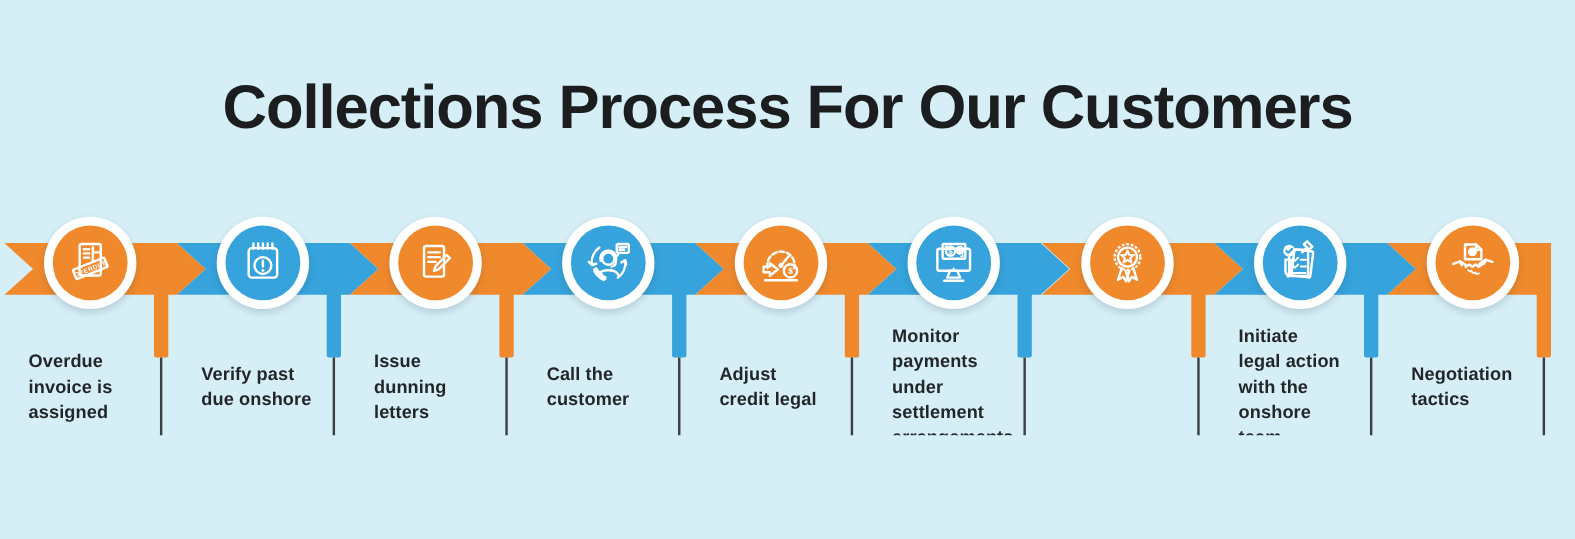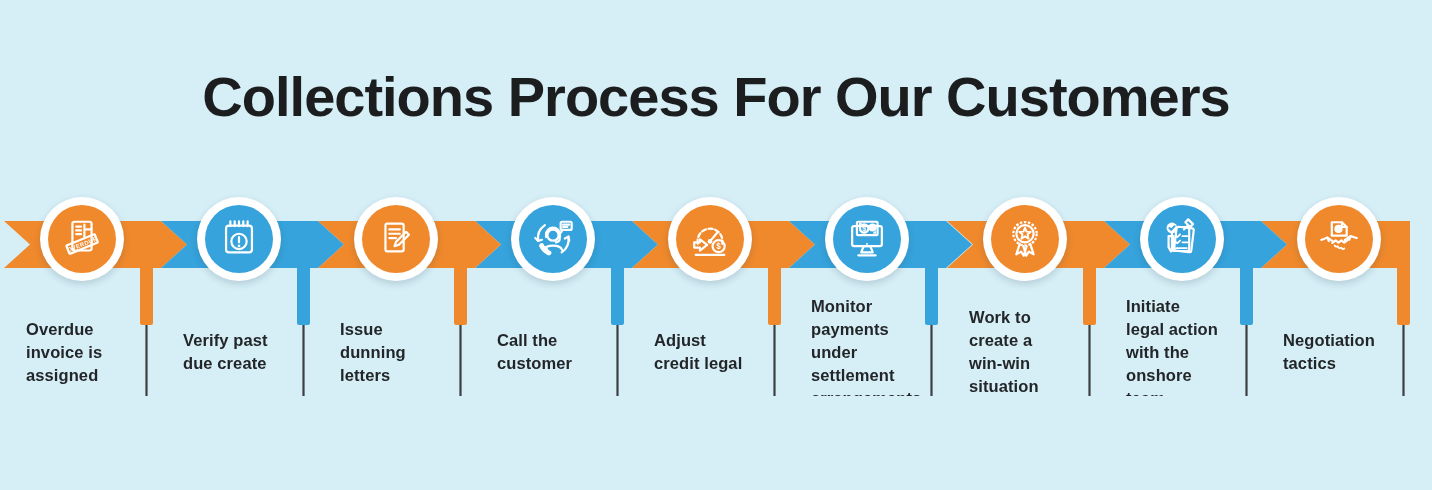--- a/index.html
+++ b/index.html
@@ -80,21 +80,21 @@
           <path d="M15,5.5 v5 M19.5,5.5 v5 M24,5.5 v5 M28.5,5.5 v5 M33,5.5 v5"></path>
           <circle cx="24" cy="26.5" r="8"></circle>
           <path d="M24,22 v5.5"></path>
         </g>
         <circle cx="24" cy="31.2" r="1.4" fill="#fff"></circle>
       </svg>
     </div>
       </div>
     <div class="label-box">
         <div class="label">Verify past
-due create</div>
+due onshore</div>
       </div>
   </div>
 
   <div class="step c-blue" style="left:475px">
     <svg class="chev">
         <polygon points="0,0 157,0 183,23.5 157,47 0,47 26,23.5" fill="currentColor"></polygon>
       </svg>
     <div class="ribbon-bar"></div>
     <svg class="connector">
       <path d="M142.5,0 V82 Q142.5,102 122.5,102 H45.5"></path>
@@ -234,26 +234,20 @@
         <g class="icon-stroke">
           <circle cx="24" cy="18.5" r="12.2" stroke-dasharray="2.6,1.7" stroke-linecap="butt"></circle>
           <circle cx="24" cy="18.5" r="9"></circle>
           <path d="M18.5,29 l-3.5,11 5,-2.8 2.7,4.3 3,-10"></path>
           <path d="M29.5,29 l3.5,11 -5,-2.8 -2.7,4.3 -3,-10"></path>
           <polygon stroke-width="2" points="24,12.2 25.62,16.27 29.99,16.55 26.61,19.35 27.7,23.6 24,21.25 20.3,23.6 21.39,19.35 18.01,16.55 22.38,16.27"></polygon>
         </g>
       </svg>
     </div>
       </div>
-    <div class="label-box">
-        <div class="label">Work to
-create a
-win-win
-situation</div>
-      </div>
   </div>
 
   <div class="step c-orange" style="left:1261px">
     <svg class="chev">
         <polygon points="0,0 149,0 149,47 0,47 26,23.5" fill="currentColor"></polygon>
       </svg>
     <div class="ribbon-bar"></div>
     <svg class="connector">
       <path d="M142.5,0 V82 Q142.5,102 122.5,102 H45.5"></path>
       <circle cx="38" cy="102" r="7.5" fill="currentColor"></circle>

